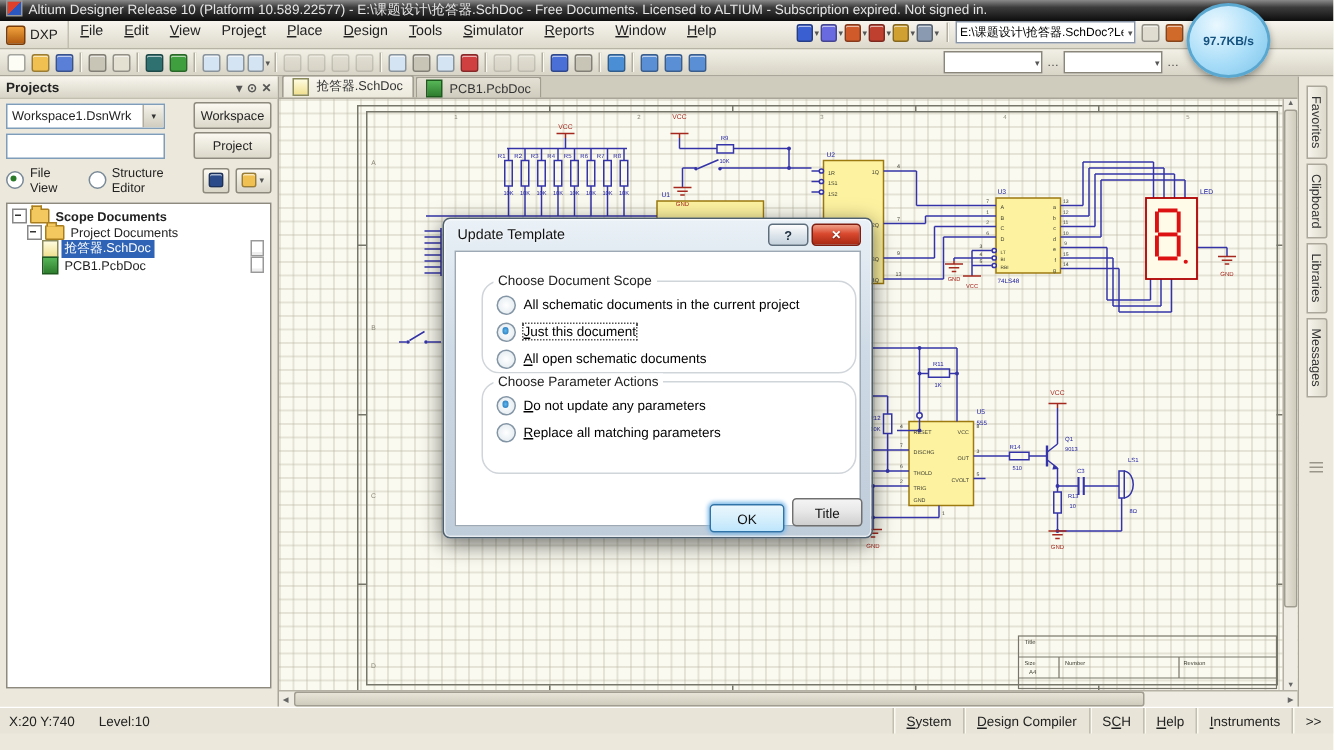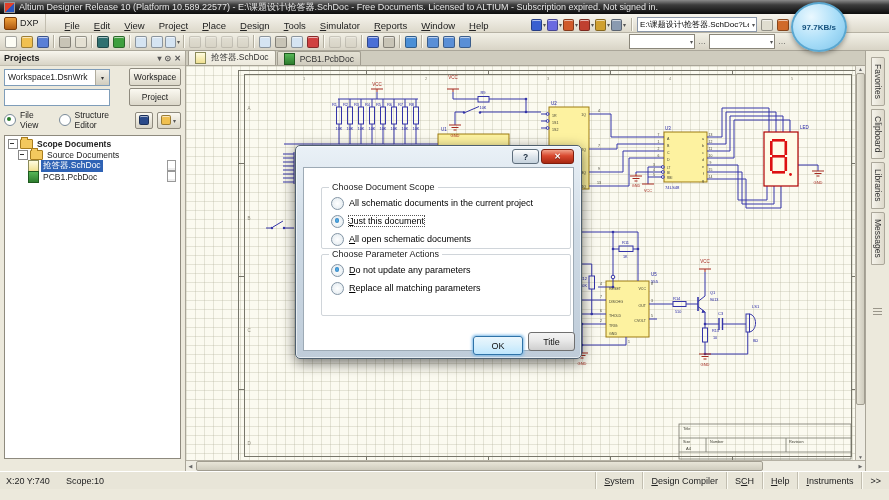--- a/index.html
+++ b/index.html
@@ -1,26 +1,26 @@
 <!DOCTYPE html>
 <html><head>
 <meta charset="utf-8">
 <style>
   html,body{margin:0;padding:0;width:889px;height:500px;overflow:hidden;
     font-family:"Liberation Sans",sans-serif;-webkit-font-smoothing:antialiased;}
   .app{position:relative;width:889px;height:500px;background:#ece9dc;font-size:9px;color:#222;}
 
   
   .titlebar{height:14px;background:linear-gradient(#8a8a8a,#3c3c3c 35%,#0d0d0d);
-    display:flex;align-items:center;color:#e6e6e6;font-size:9px;padding:0 4px;gap:4px;white-space:nowrap;overflow:hidden;}
+    display:flex;align-items:flex-start;color:#e6e6e6;font-size:9px;padding:0 4px;gap:4px;white-space:nowrap;overflow:hidden;}
   .appicon{width:9px;height:9px;background:linear-gradient(135deg,#e0402a 50%,#2a57c0 50%);border:1px solid #999;flex:0 0 auto;}
 
   
   .menubar{height:18px;background:linear-gradient(#f7f5ee,#ddd9cb);border-bottom:1px solid #b6b2a4;
-    display:flex;align-items:flex-end;padding:0 2px;gap:12px;}
+    display:flex;align-items:flex-start;padding:0 2px;gap:1px;}
   .dxp{display:flex;align-items:center;gap:3px;padding:0 6px 0 2px;border-right:1px solid #c2beb0;height:100%;}
   .dxp-icon{width:11px;height:11px;background:linear-gradient(#f0a23c,#b05a10);border:1px solid #7a3c08;border-radius:2px;}
   .menu-item{padding:1px 7px;font-size:9.5px;color:#222;}
   .menu-item u{text-decoration:underline;}
   .mb-right{margin-left:auto;display:flex;align-items:center;gap:2px;padding-right:96px;}
   .addr{width:118px;height:13px;background:#fff;border:1px solid #8a96a8;display:flex;align-items:center;overflow:hidden;}
   .addr input{border:0;outline:0;width:100%;font-size:8px;font-family:"Liberation Sans",sans-serif;padding:0 2px;background:transparent;}
   .dd-arrow{font-size:6px;color:#555;padding:0 1px;}
 
   
@@ -120,21 +120,21 @@
   .dlg-title{height:20px;display:flex;align-items:center;padding-left:9px;font-size:9.5px;color:#111;
     text-shadow:0 0 3px rgba(255,255,255,.9);}
   .dlg-btns{position:absolute;top:3px;right:7px;display:flex;gap:2px;}
   .dlg-help{width:25px;height:13px;border:1px solid #5e6e7c;border-radius:3px;
     background:linear-gradient(#fdfdfd,#dfe6ec 50%,#c5d2dd);display:flex;align-items:center;justify-content:center;
     font-size:8.5px;font-weight:bold;color:#234;}
   .dlg-close{width:31px;height:13px;border:1px solid #7e1e10;border-radius:3px;
     background:linear-gradient(#f0a088,#d9492f 45%,#a82812);display:flex;align-items:center;justify-content:center;
     font-size:8px;font-weight:bold;color:#fff;text-shadow:0 1px 1px rgba(0,0,0,.5);}
   .dlg-client{position:absolute;left:7px;top:21px;right:7px;bottom:7px;background:#fff;border:1px solid #9daab5;}
-  .group{position:absolute;left:17px;width:248px;height:60px;border:1px solid #d0d5da;border-radius:2px;}
+  .group{position:absolute;left:17px;width:248px;height:60px;border:1px solid #d0d5da;border-radius:12px;}
   .group--0{top:19px;}
   .group--1{top:86px;}
   .glabel{position:absolute;top:-6px;left:7px;background:#fff;padding:0 3px;font-size:9px;color:#222;}
   .rrow{display:flex;align-items:center;gap:5px;height:18px;margin-left:9px;font-size:9px;color:#000;}
   .group .rrow:first-of-type{margin-top:6px;}
   .rb{width:11px;height:11px;border-radius:50%;border:1px solid #8395a5;background:radial-gradient(#ffffff,#dfe8ee);flex:0 0 auto;position:relative;}
   .rb.sel::after{content:"";position:absolute;left:2.5px;top:2.5px;width:4.5px;height:4.5px;border-radius:50%;
     background:radial-gradient(#5fb8ef,#1d6fb0);}
   .rlbl u{text-decoration:underline;}
   .rlbl.focused{outline:1px dotted #555;}
@@ -365,21 +365,21 @@
       </div>
       <div class="tree" id="proj-tree">
           <div class="trow boldrow" style="padding-left: 3px;">
             <span class="expbox"></span>
             <span class="i-folder"></span>
             <span class="tlabel">Scope Documents</span>
           </div>
           <div class="trow" style="padding-left: 13px;">
             <span class="expbox"></span>
             <span class="i-folder"></span>
-            <span class="tlabel">Source Documents</span>
+            <span class="tlabel">Project Documents</span>
           </div>
           <div class="trow selrow" style="padding-left: 23px;">
             <span class="i-sch"></span>
             <span class="tlabel">抢答器.SchDoc</span>
             <span class="i-state"></span>
           </div>
           <div class="trow" style="padding-left: 23px;">
             <span class="i-pcb"></span>
             <span class="tlabel">PCB1.PcbDoc</span>
             <span class="i-state"></span>
@@ -683,32 +683,33 @@
           <i></i>
           <i></i>
           <i></i>
         </div>
     </div>
   </div>
 
 
   <div class="statusbar">
     <span class="st-coords">X:20 Y:740</span>
-    <span class="st-grid">Scope:10</span>
+    <span class="st-grid">Level:10</span>
     <span class="st-right" id="status-panels">
         <span class="spanel"><u>S</u>ystem</span>
         <span class="spanel"><u>D</u>esign Compiler</span>
         <span class="spanel">S<u>C</u>H</span>
         <span class="spanel"><u>H</u>elp</span>
         <span class="spanel"><u>I</u>nstruments</span>
         <span class="spanel">&gt;&gt;</span>
       </span>
   </div>
 
   <div class="dialog">
+    <div class="dlg-title">Update Template</div>
     <div class="dlg-btns">
       <span class="dlg-help">?</span>
       <span class="dlg-close">✕</span>
     </div>
     <div class="dlg-client" id="dlg-client">
       <div class="wbtn default" id="btn-ok">OK</div>
       <div class="wbtn" id="btn-cancel">Title</div>
     <div class="group group--0">
           <span class="glabel">Choose Document Scope</span>
           <div class="rrow">

